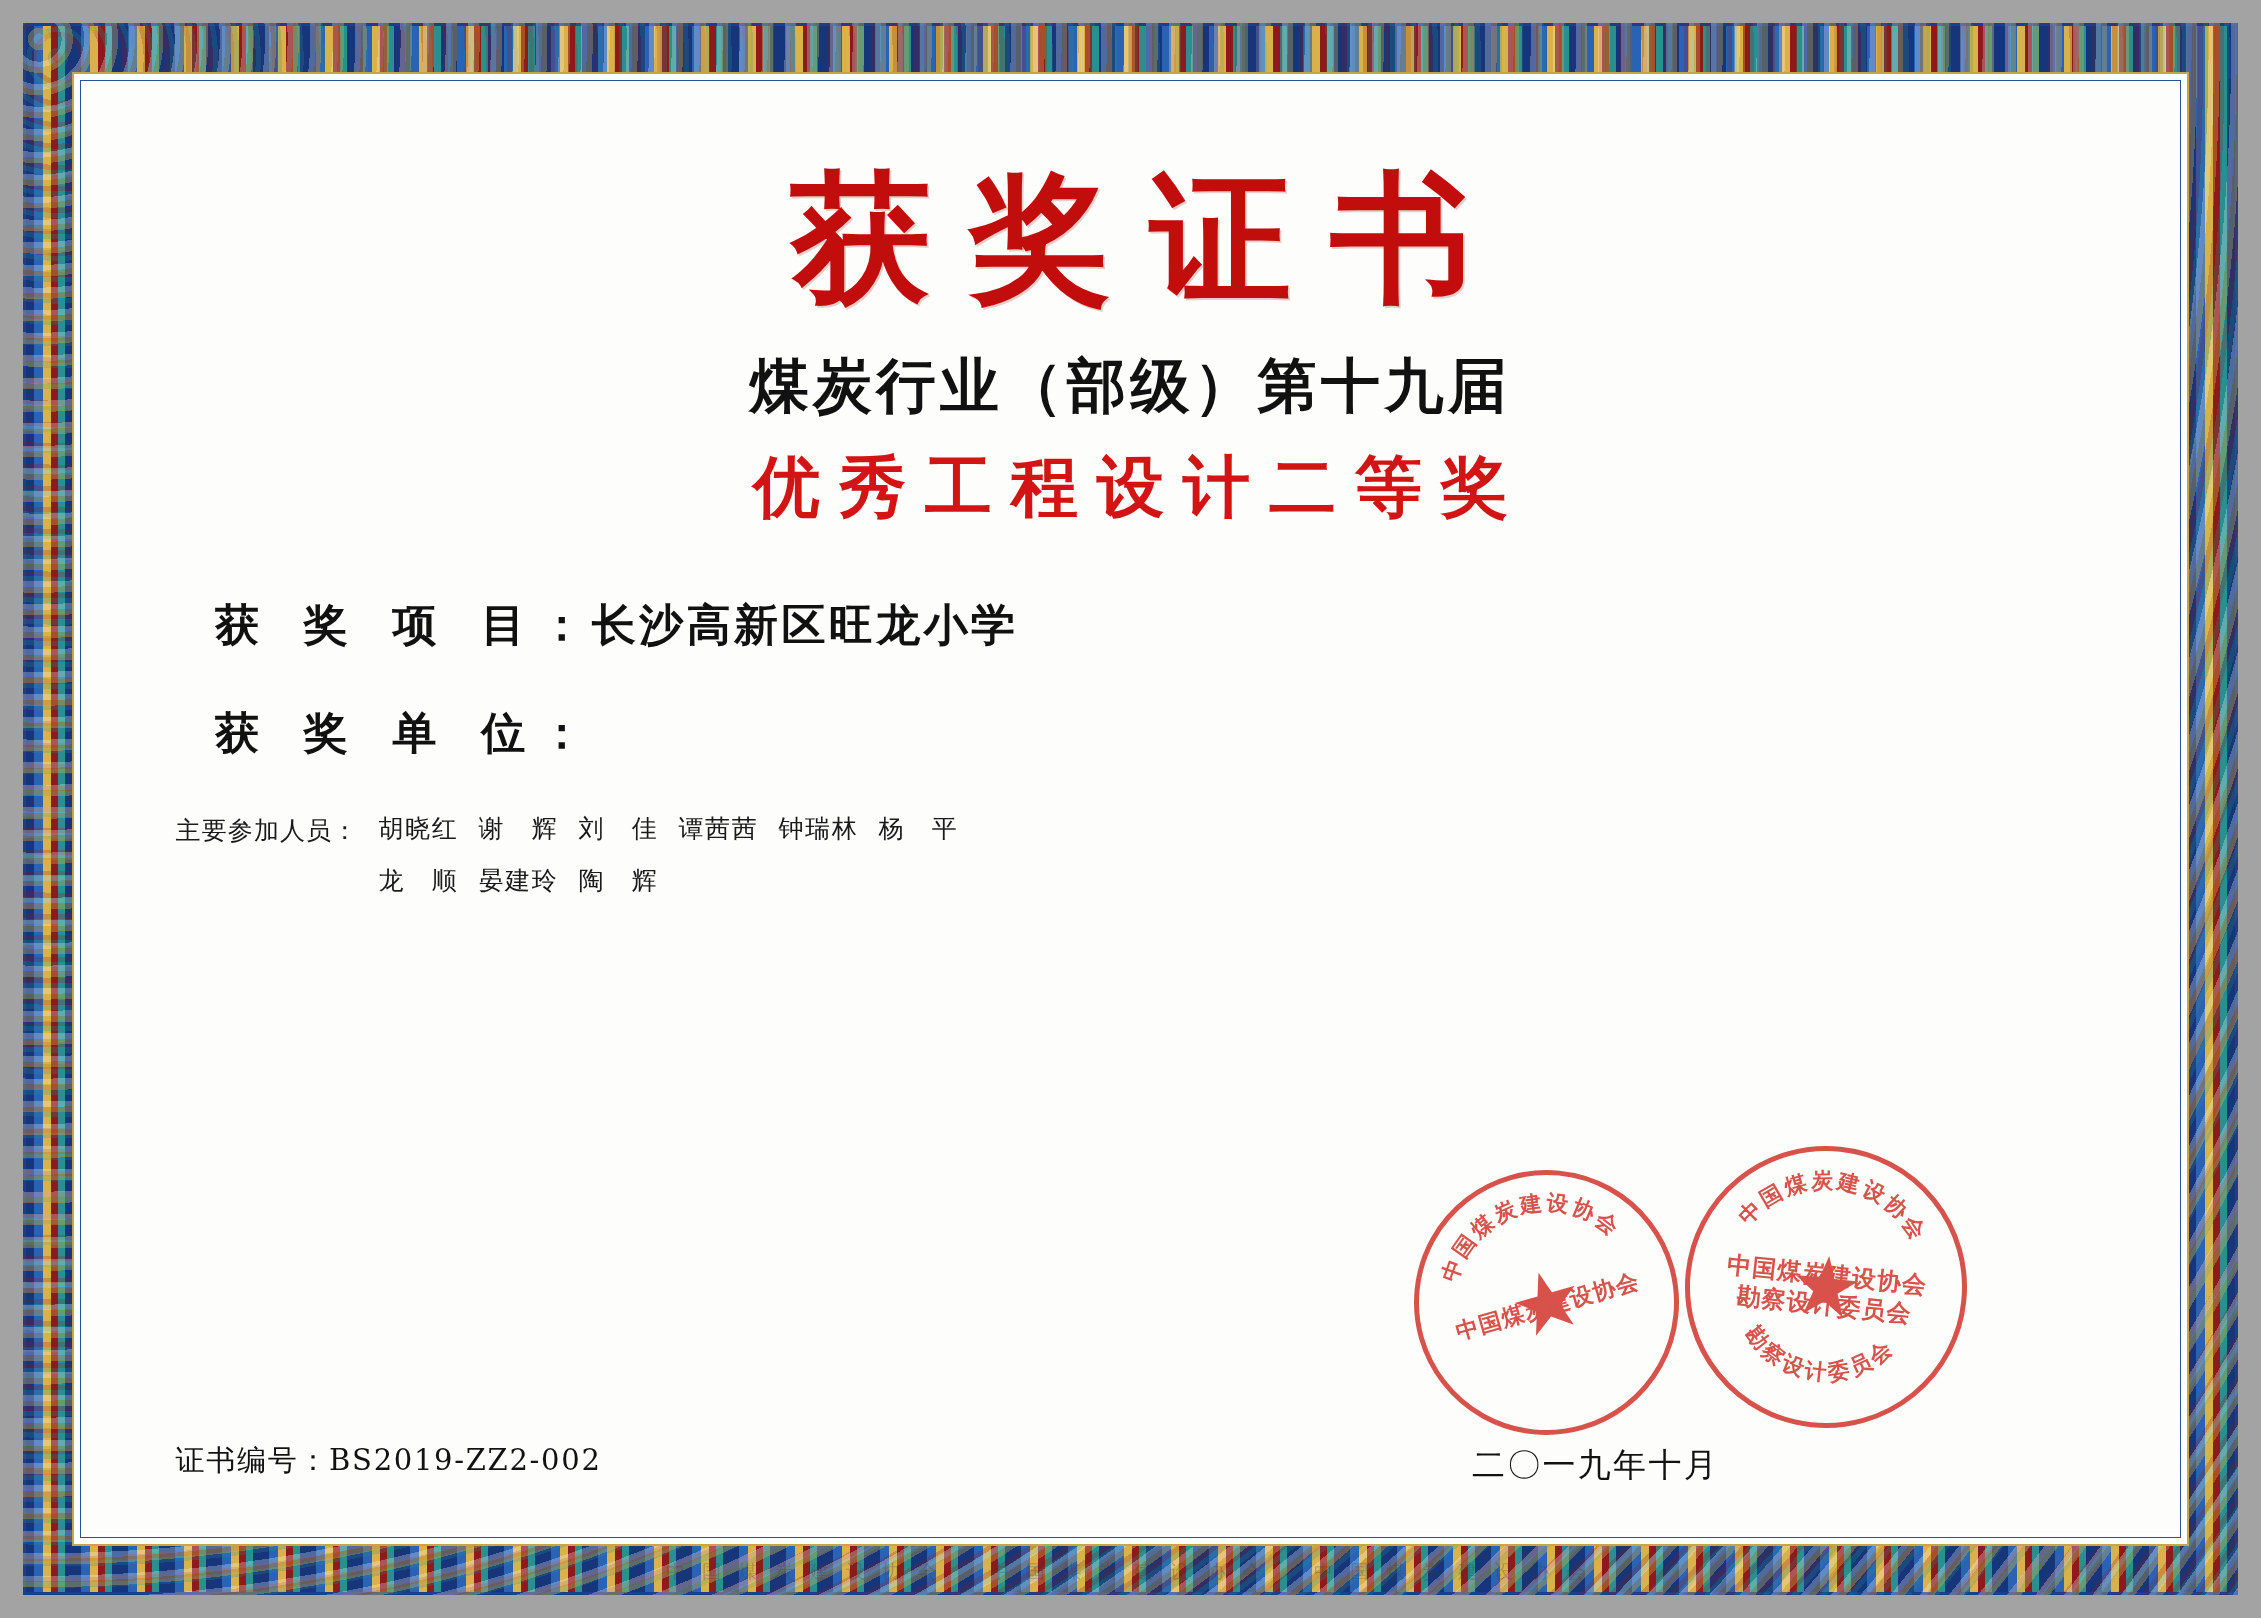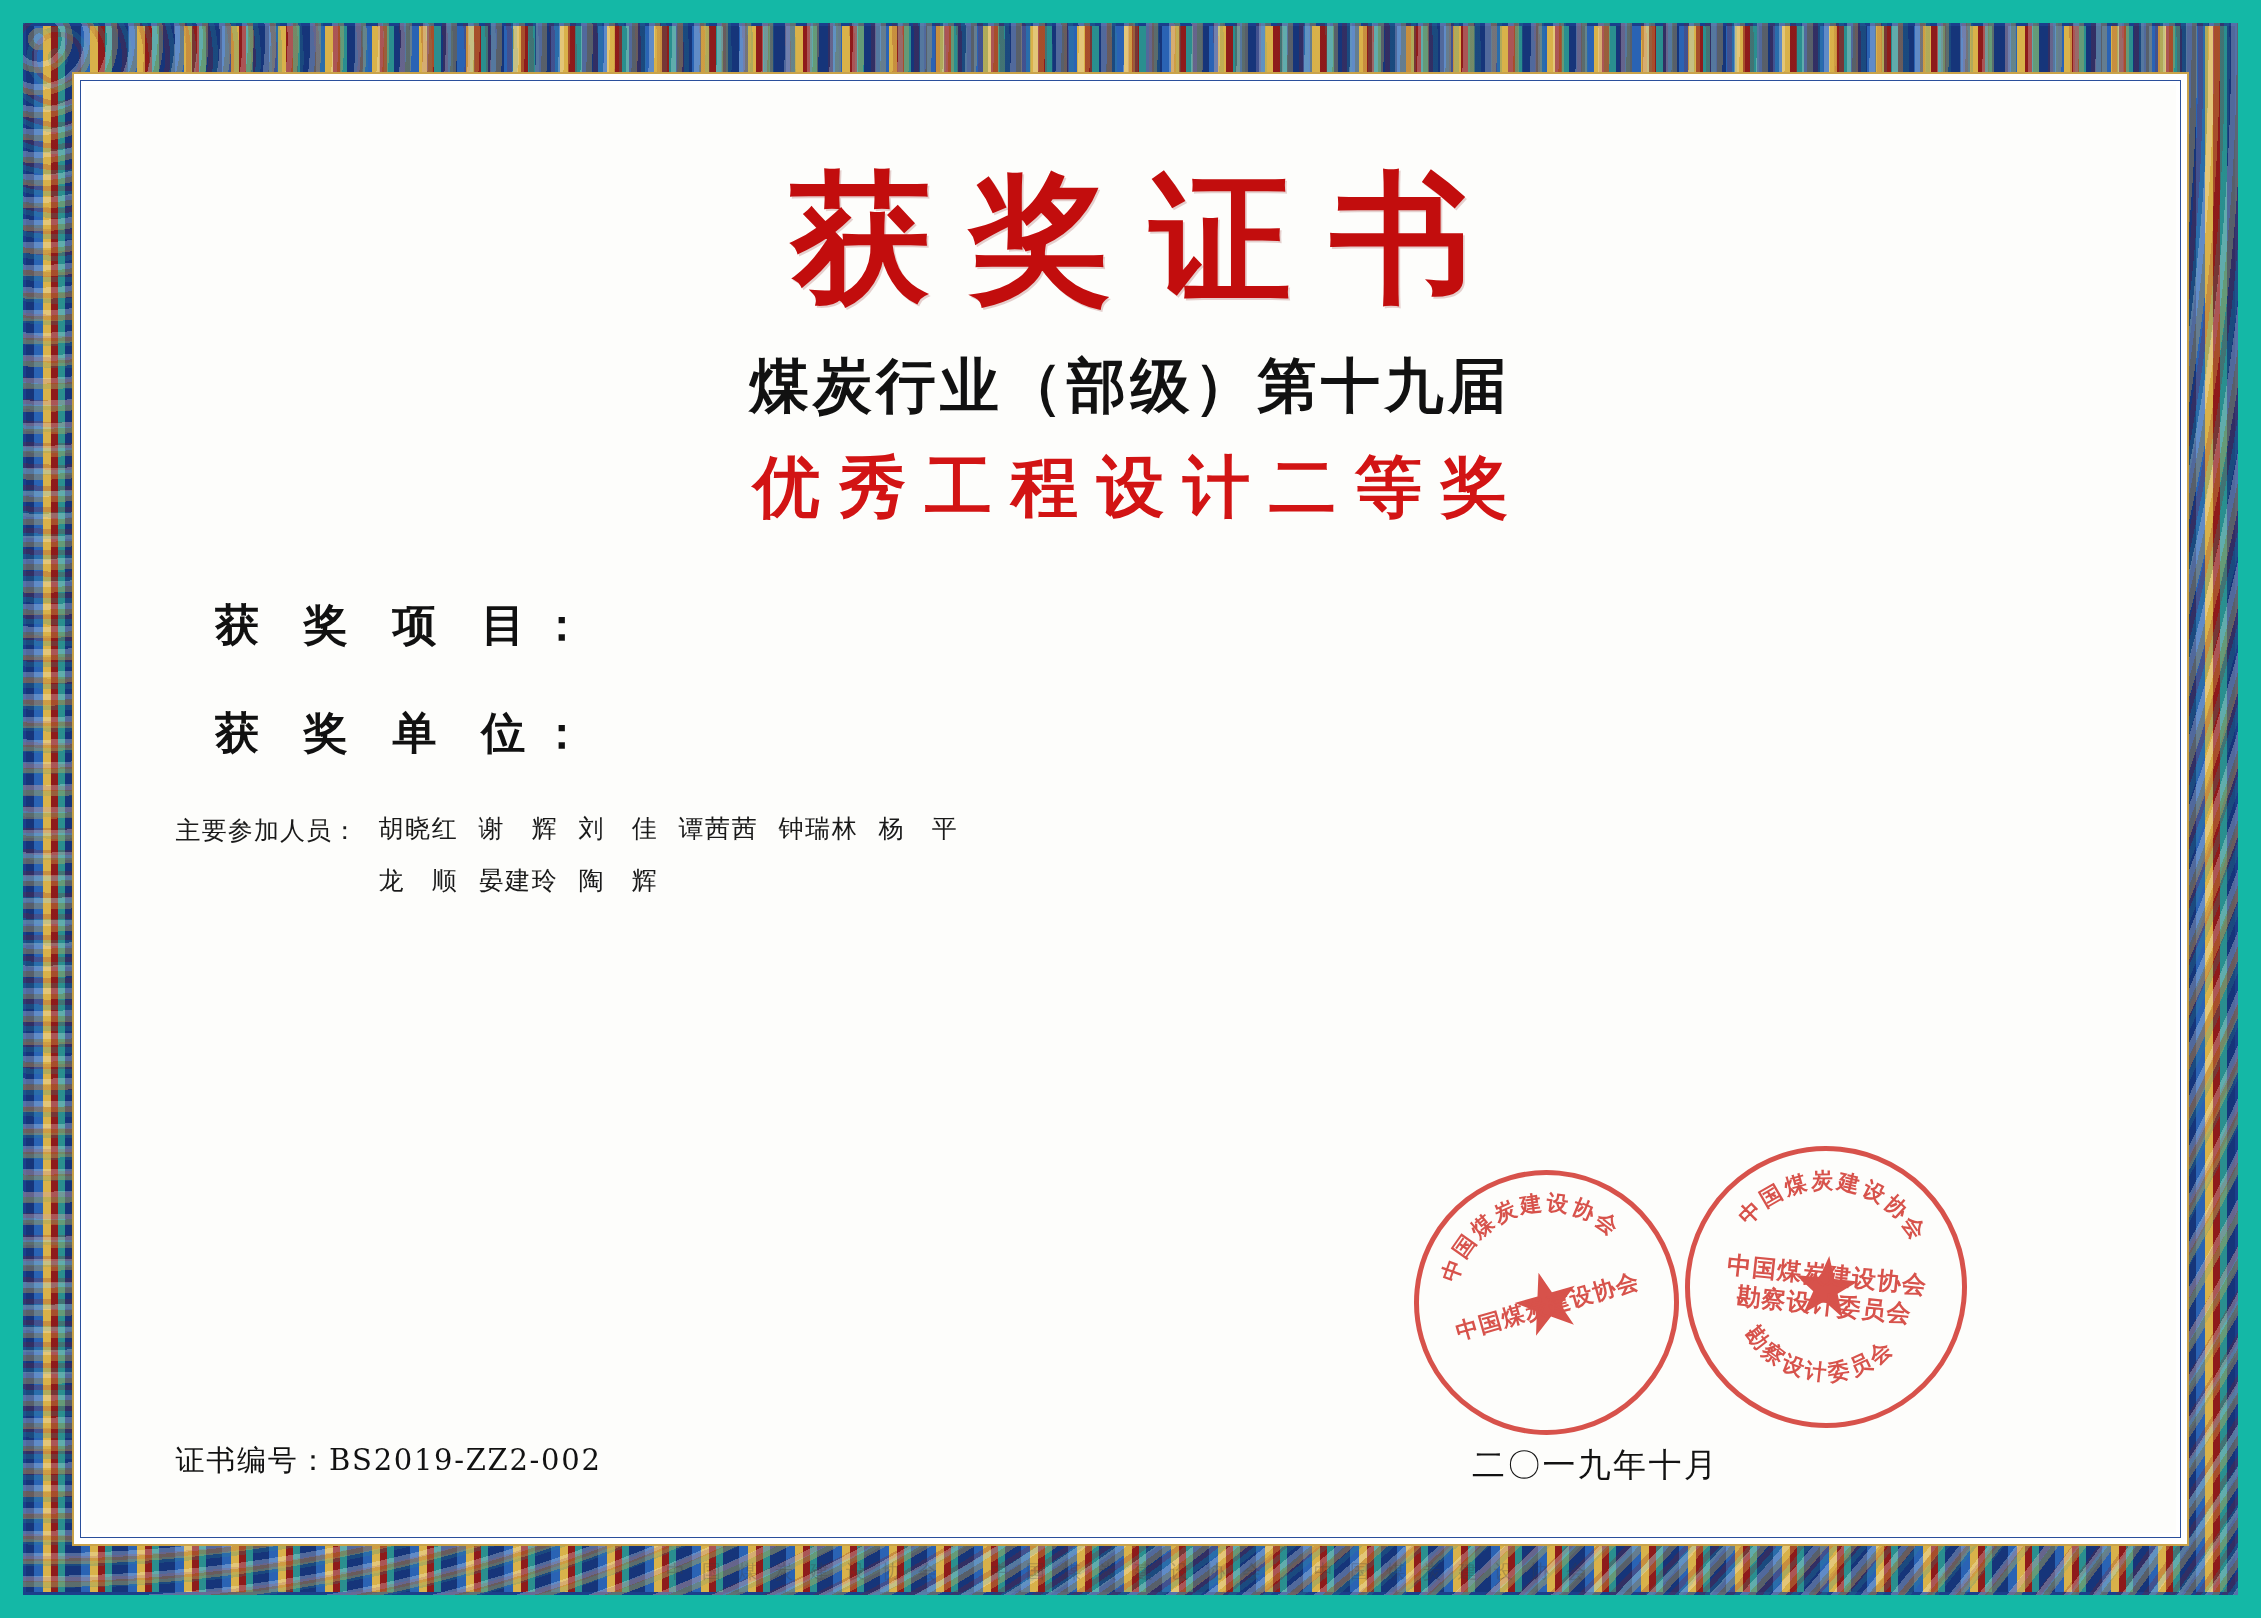--- a/index.html
+++ b/index.html
@@ -10,21 +10,21 @@
   body {
     font-family: "DejaVu Sans", "Liberation Sans", sans-serif;
   }
 
   
   .certificate {
     position: relative;
     width: 2261px;
     height: 1618px;
     box-sizing: border-box;
-    background: #14b8a6;
+    background: #a3a3a3;
     overflow: hidden;
   }
 
   
   .border-outer {
     position: absolute;
     left: 22.6px;
     top: 22.6px;
     right: 22.6px;
     bottom: 22.6px;
@@ -323,20 +323,21 @@
 
     <div class="subtitle-1">煤炭行业（部级）第十九届</div>
 
     <div class="subtitle-2">优秀工程设计二等奖</div>
 
     <div class="fields">
 
       <div class="field-row">
         <span class="field-label">获 奖 项 目</span>
         <span class="field-colon">：</span>
+        <span class="field-value">长沙高新区旺龙小学</span>
       </div>
 
       <div class="field-row">
         <span class="field-label">获 奖 单 位</span>
         <span class="field-colon">：</span>
       </div>
 
     </div>
 
     <div class="participants">

